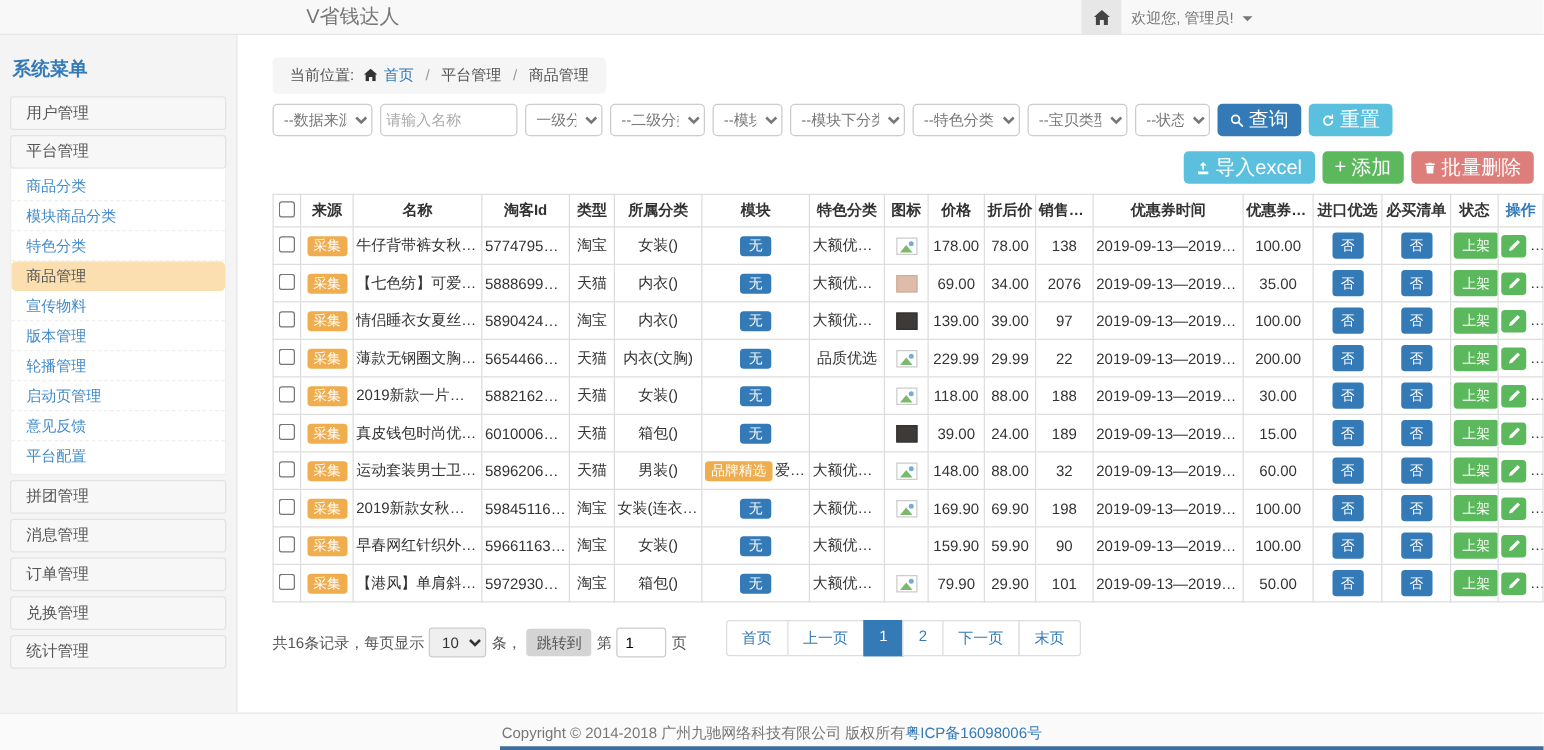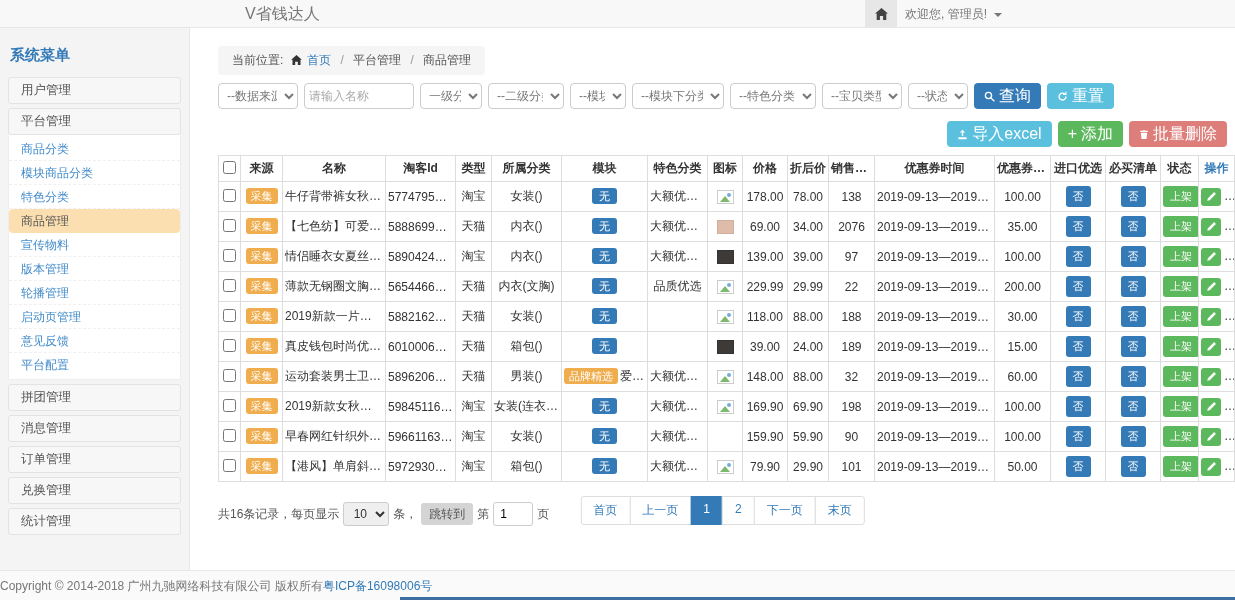--- a/index.html
+++ b/index.html
@@ -73,21 +73,21 @@
   .pager-summary select{height:24px;border:1px solid #ccc;border-radius:3px;width:46px;font-size:12px;color:#333;font-family:inherit;text-align:center;}
   .jump-btn{background:#d4d4d4;border:none;border-radius:3px;height:22px;padding:0 8px;color:#555;font-size:12px;cursor:pointer;font-family:inherit;}
   .jump-input{width:40px;height:24px;border:1px solid #ccc;border-radius:3px;text-align:left;padding-left:6px;font-size:12px;font-family:inherit;}
   .pager{position:absolute;left:50%;transform:translateX(-50%);top:4px;display:flex;}
   .pager .pg{border:1px solid #ddd;background:#fff;color:var(--primary);padding:5px 12px;font-size:12px;cursor:pointer;margin-left:-1px;}
   .pager .pg:first-child{border-radius:3px 0 0 3px;margin-left:0;}
   .pager .pg:last-child{border-radius:0 3px 3px 0;}
   .pager .pg.active{background:var(--primary);border-color:var(--primary);color:#fff;}
 
   
-  .footer{position:absolute;left:0;right:0;bottom:0;height:30px;background:#fafafa;border-top:1px solid #e7e7e7;line-height:30px;color:#777;font-size:12px;}
+  .footer{position:absolute;left:0;right:0;bottom:0;height:30px;background:#fafafa;border-top:1px solid #e7e7e7;text-align:center;line-height:30px;color:#777;font-size:12px;}
   .footer a{color:var(--primary);text-decoration:none;cursor:pointer;}
   .bottom-bar{position:absolute;bottom:0;left:400px;right:0;height:3px;background:#3c6e9f;}
 </style>
 </head>
 <body>
 
 <div class="topbar">
   <div class="brand">V省钱达人</div>
   <div class="home-box">
     <svg width="13" height="12" viewBox="0 0 16 15" fill="#444">

